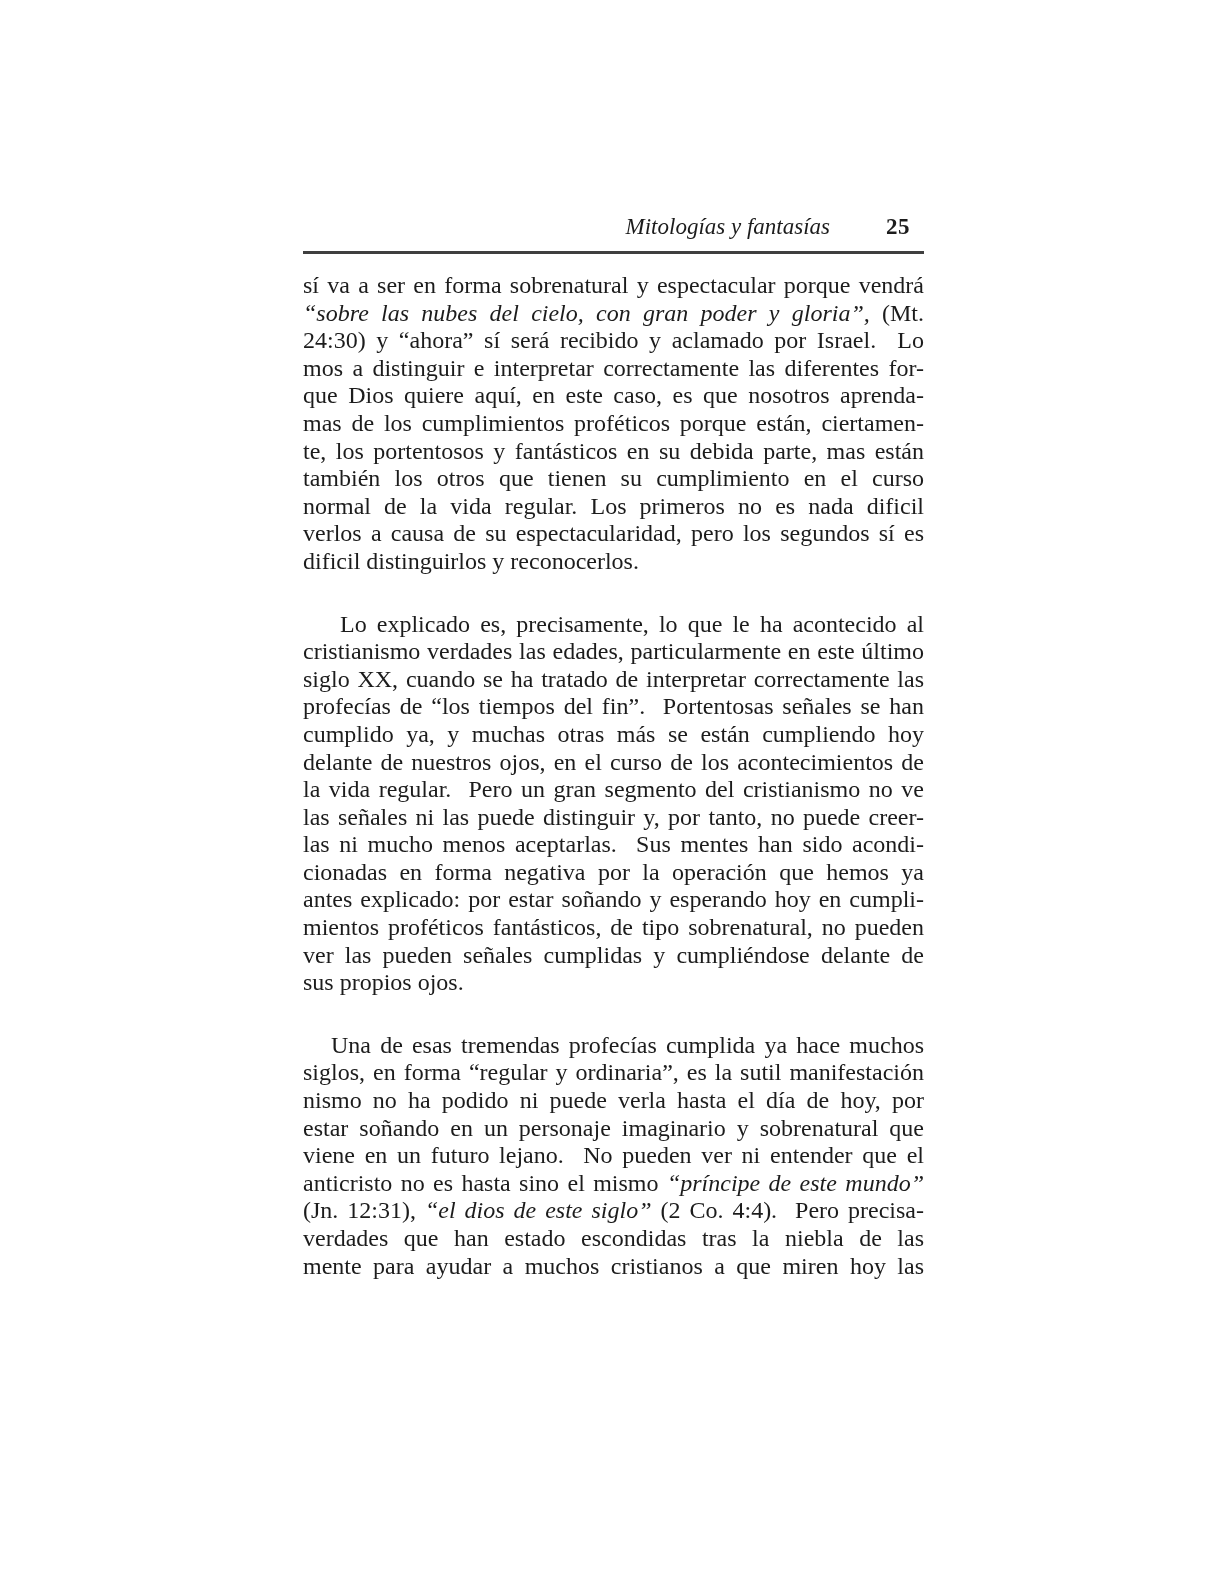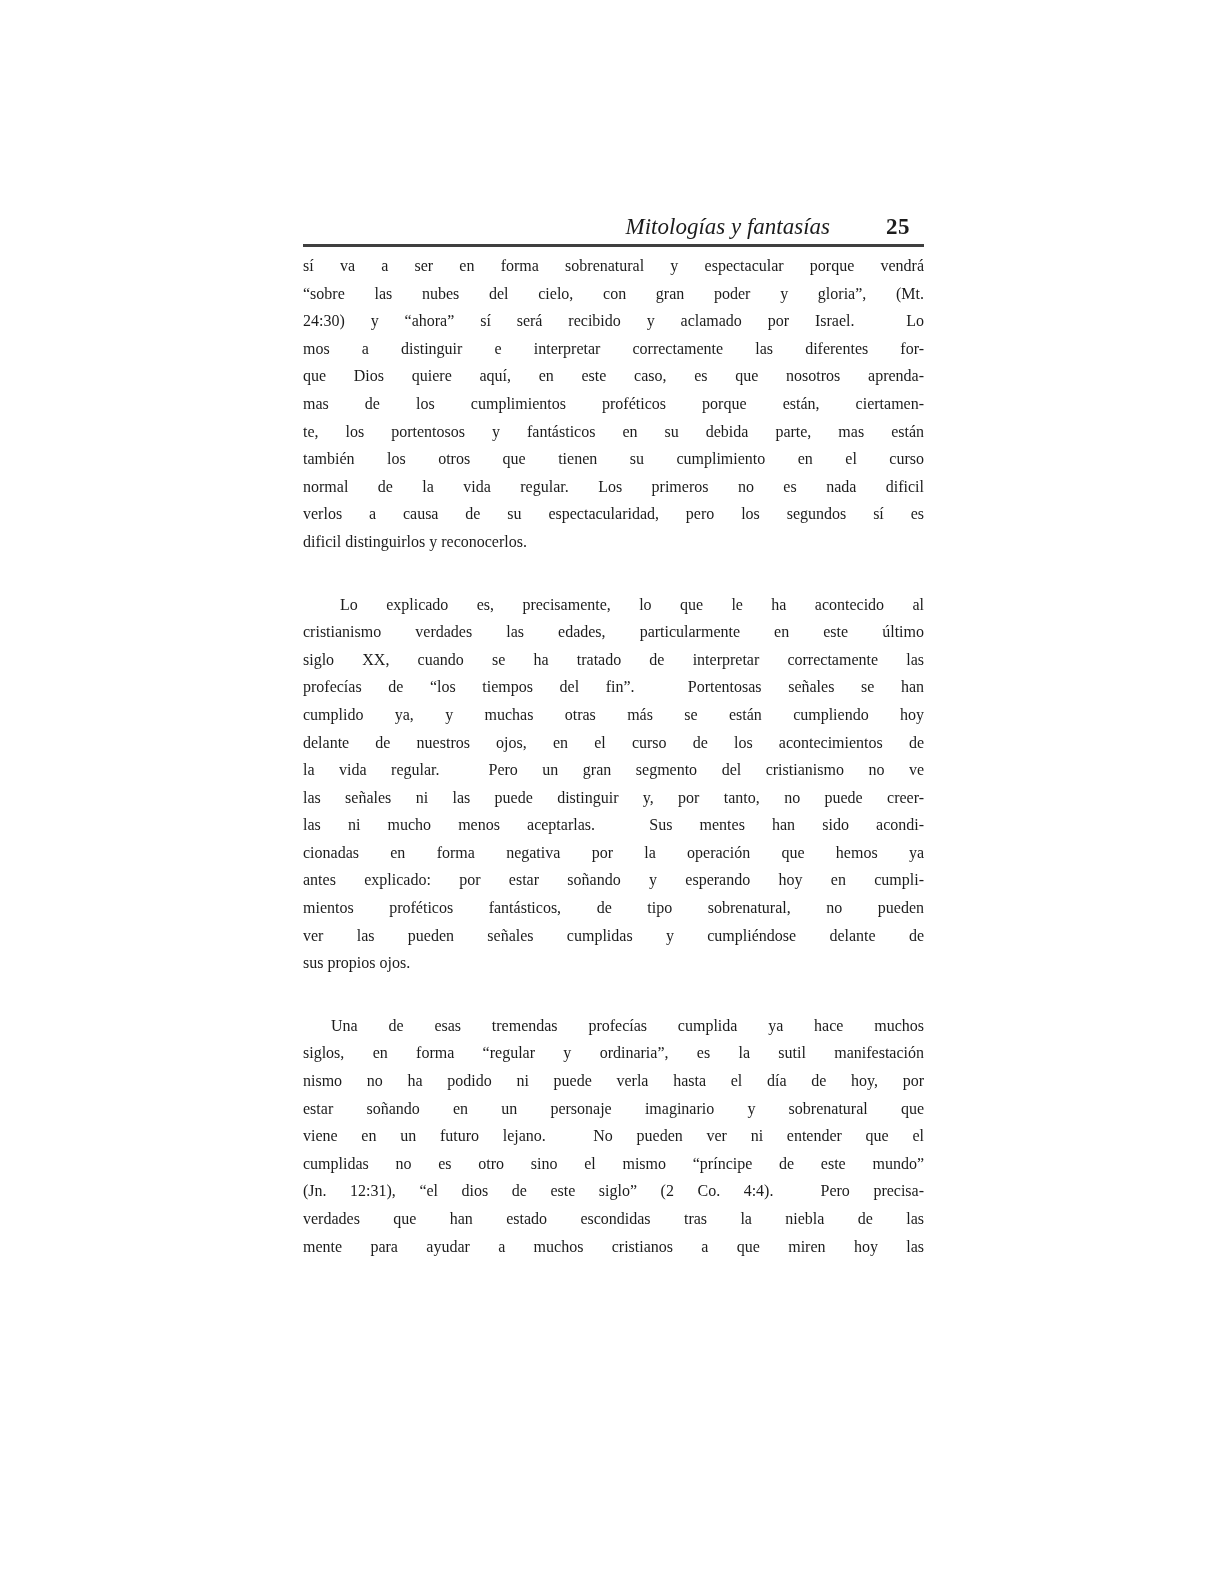--- a/index.html
+++ b/index.html
@@ -23,35 +23,35 @@
     width: 621px;
   }
   .running-header {
     display: flex;
     justify-content: flex-end;
     align-items: baseline;
     gap: 56px;
     font-size: 23px;
     line-height: 26px;
     padding-right: 14px;
-    padding-bottom: 4px;
+    padding-bottom: 11px;
   }
   .header-title {
     font-style: italic;
   }
   .header-page-number {
     font-weight: bold;
     letter-spacing: 0.5px;
   }
   .rule {
     border-top: 3px solid #3f3f3f;
   }
   .body-text {
-    margin-top: 5px;
-    font-size: 16px;
+    margin-top: 18px;
+    font-size: 24px;
   }
   .paragraph {
     margin: 0 0 35px 0;
   }
   .paragraph:last-child {
     margin-bottom: 0;
   }
   .line {
     text-align: justify;
     text-align-last: justify;
@@ -63,20 +63,21 @@
   .line.flush-left {
     text-align-last: left;
   }
   .line.indent-lg {
     text-indent: 37px;
   }
   .line.indent-sm {
     text-indent: 28px;
   }
   .it {
+    font-style: italic;
   }
 </style>
 </head>
 <body>
 
 <div class="page">
   <div class="column">
 
     <div class="running-header">
       <span class="header-title">Mitologías y fantasías</span>
@@ -114,21 +115,21 @@
           <div class="line"><span>mientos proféticos fantásticos, de tipo sobrenatural, no pueden</span></div>
           <div class="line"><span>ver las pueden señales cumplidas y cumpliéndose delante de</span></div>
           <div class="line flush-left"><span>sus propios ojos.</span></div>
         </div>
         <div class="paragraph">
           <div class="line indent-sm"><span>Una de esas tremendas profecías cumplida ya hace muchos</span></div>
           <div class="line"><span>siglos, en forma “regular y ordinaria”, es la sutil manifestación</span></div>
           <div class="line"><span>nismo no ha podido ni puede verla hasta el día de hoy, por</span></div>
           <div class="line"><span>estar soñando en un personaje imaginario y sobrenatural que</span></div>
           <div class="line"><span>viene en un futuro lejano.&nbsp; No pueden ver ni entender que el</span></div>
-          <div class="line"><span>cumplidas no es otro sino el mismo </span><span class="it">“príncipe de este mundo”</span></div>
+          <div class="line"><span>anticristo no es hasta sino el mismo </span><span class="it">“príncipe de este mundo”</span></div>
           <div class="line"><span>(Jn. 12:31), </span><span class="it">“el dios de este siglo”</span><span> (2 Co. 4:4).&nbsp; Pero precisa-</span></div>
           <div class="line"><span>verdades que han estado escondidas tras la niebla de las</span></div>
           <div class="line"><span>mente para ayudar a muchos cristianos a que miren hoy las</span></div>
         </div>
       </div>
 
   </div>
 </div>
 
 </body></html>

